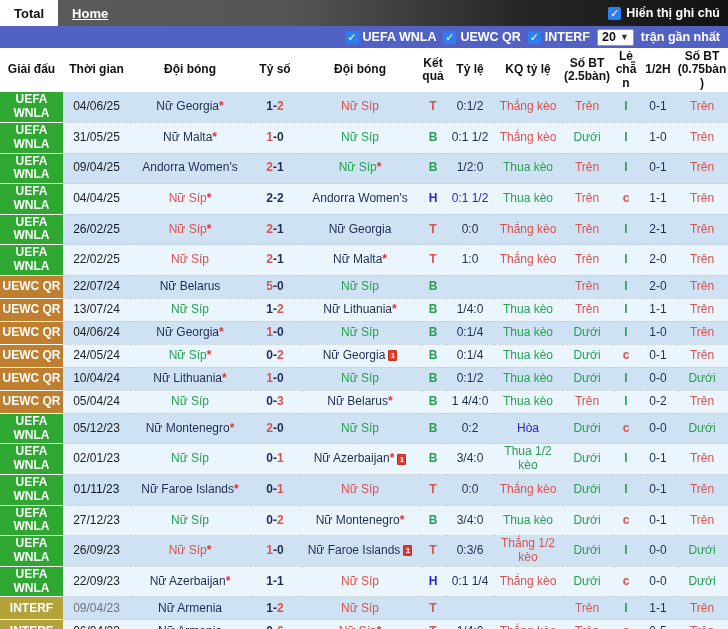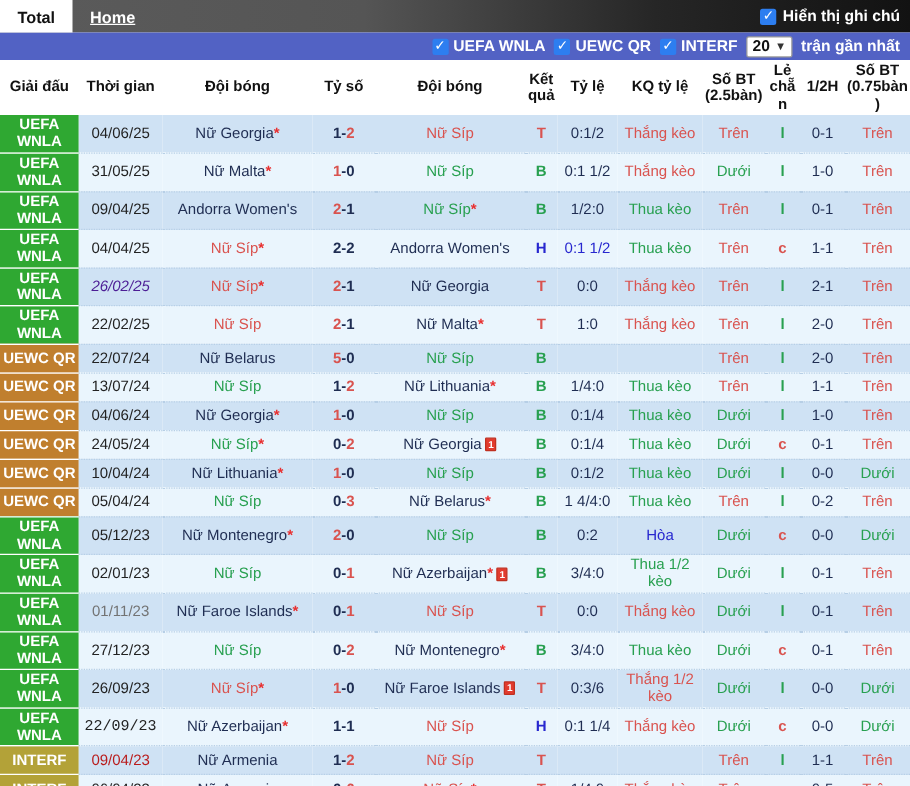--- a/index.html
+++ b/index.html
@@ -178,21 +178,21 @@
           <td style="color: rgb(39, 39, 207); font-weight: bold;">H</td>
           <td style="color: rgb(39, 39, 207);">0:1 1/2</td>
           <td style="color: rgb(40, 160, 80);">Thua kèo</td>
           <td style="color: rgb(217, 83, 79);">Trên</td>
           <td style="color: rgb(217, 83, 79); font-weight: bold;">c</td>
           <td style="color: rgb(31, 45, 82);">1-1</td>
           <td style="color: rgb(217, 83, 79);">Trên</td>
         </tr>
         <tr class="stripe-a tall">
           <td class="league-td" style="background: rgb(47, 168, 50);">UEFA WNLA</td>
-          <td style="color: #4c1d95; font-style: italic;">26/02/25</td>
+          <td style="color: #0f172a;">26/02/25</td>
           <td><span style="color: rgb(217, 83, 79);">Nữ Síp</span><span class="star" style="color: rgb(232, 47, 47);">*</span></td>
           <td style="font-weight: bold;"><span style="color: rgb(217, 83, 79);">2</span><span style="color: rgb(31, 45, 82);">-</span><span style="color: rgb(31, 45, 82);">1</span></td>
           <td><span style="color: rgb(31, 45, 82);">Nữ Georgia</span></td>
           <td style="color: rgb(217, 83, 79); font-weight: bold;">T</td>
           <td style="color: rgb(31, 45, 82);">0:0</td>
           <td style="color: rgb(217, 83, 79);">Thắng kèo</td>
           <td style="color: rgb(217, 83, 79);">Trên</td>
           <td style="color: rgb(40, 160, 80); font-weight: bold;">l</td>
           <td style="color: rgb(31, 45, 82);">2-1</td>
           <td style="color: rgb(217, 83, 79);">Trên</td>
@@ -318,21 +318,21 @@
           <td style="color: rgb(40, 160, 80); font-weight: bold;">B</td>
           <td style="color: rgb(31, 45, 82);">3/4:0</td>
           <td style="color: rgb(40, 160, 80);">Thua 1/2 kèo</td>
           <td style="color: rgb(40, 160, 80);">Dưới</td>
           <td style="color: rgb(40, 160, 80); font-weight: bold;">l</td>
           <td style="color: rgb(31, 45, 82);">0-1</td>
           <td style="color: rgb(217, 83, 79);">Trên</td>
         </tr>
         <tr class="stripe-a tall">
           <td class="league-td" style="background: rgb(47, 168, 50);">UEFA WNLA</td>
-          <td style="color: #737373; margin-top: 20px;">01/11/23</td>
+          <td style="color: #0f172a; margin-top: 20px;">01/11/23</td>
           <td><span style="color: rgb(31, 45, 82);">Nữ Faroe Islands</span><span class="star" style="color: rgb(232, 47, 47);">*</span></td>
           <td style="font-weight: bold;"><span style="color: rgb(31, 45, 82);">0</span><span style="color: rgb(31, 45, 82);">-</span><span style="color: rgb(217, 83, 79);">1</span></td>
           <td><span style="color: rgb(217, 83, 79);">Nữ Síp</span></td>
           <td style="color: rgb(217, 83, 79); font-weight: bold;">T</td>
           <td style="color: rgb(31, 45, 82);">0:0</td>
           <td style="color: rgb(217, 83, 79);">Thắng kèo</td>
           <td style="color: rgb(40, 160, 80);">Dưới</td>
           <td style="color: rgb(40, 160, 80); font-weight: bold;">l</td>
           <td style="color: rgb(31, 45, 82);">0-1</td>
           <td style="color: rgb(217, 83, 79);">Trên</td>
@@ -360,35 +360,35 @@
           <td style="color: rgb(217, 83, 79); font-weight: bold;">T</td>
           <td style="color: rgb(31, 45, 82);">0:3/6</td>
           <td style="color: rgb(217, 83, 79);">Thắng 1/2 kèo</td>
           <td style="color: rgb(40, 160, 80);">Dưới</td>
           <td style="color: rgb(40, 160, 80); font-weight: bold;">l</td>
           <td style="color: rgb(31, 45, 82);">0-0</td>
           <td style="color: rgb(40, 160, 80);">Dưới</td>
         </tr>
         <tr class="stripe-b tall">
           <td class="league-td" style="background: rgb(47, 168, 50);">UEFA WNLA</td>
-          <td style="color: rgb(34, 34, 34); font-family: Liberation Mono, monospace;">22/09/23</td>
+          <td style="color: rgb(34, 34, 34);">22/09/23</td>
           <td><span style="color: rgb(31, 45, 82);">Nữ Azerbaijan</span><span class="star" style="color: rgb(232, 47, 47);">*</span></td>
           <td style="font-weight: bold;"><span style="color: rgb(31, 45, 82);">1</span><span style="color: rgb(31, 45, 82);">-</span><span style="color: rgb(31, 45, 82);">1</span></td>
           <td><span style="color: rgb(217, 83, 79);">Nữ Síp</span></td>
           <td style="color: rgb(39, 39, 207); font-weight: bold;">H</td>
           <td style="color: rgb(31, 45, 82);">0:1 1/4</td>
           <td style="color: rgb(217, 83, 79);">Thắng kèo</td>
           <td style="color: rgb(40, 160, 80);">Dưới</td>
           <td style="color: rgb(217, 83, 79); font-weight: bold;">c</td>
           <td style="color: rgb(31, 45, 82);">0-0</td>
           <td style="color: rgb(40, 160, 80);">Dưới</td>
         </tr>
         <tr class="stripe-a short">
           <td class="league-td" style="background: rgb(179, 162, 56);">INTERF</td>
-          <td style="color: #b91c1c;">09/04/23</td>
+          <td style="color: #737373;">09/04/23</td>
           <td><span style="color: rgb(31, 45, 82);">Nữ Armenia</span></td>
           <td style="font-weight: bold;"><span style="color: rgb(31, 45, 82);">1</span><span style="color: rgb(31, 45, 82);">-</span><span style="color: rgb(217, 83, 79);">2</span></td>
           <td><span style="color: rgb(217, 83, 79);">Nữ Síp</span></td>
           <td style="color: rgb(217, 83, 79); font-weight: bold;">T</td>
           <td style="color: rgb(31, 45, 82);"></td>
           <td style="color: rgb(217, 83, 79);"></td>
           <td style="color: rgb(217, 83, 79);">Trên</td>
           <td style="color: rgb(40, 160, 80); font-weight: bold;">l</td>
           <td style="color: rgb(31, 45, 82);">1-1</td>
           <td style="color: rgb(217, 83, 79);">Trên</td>

